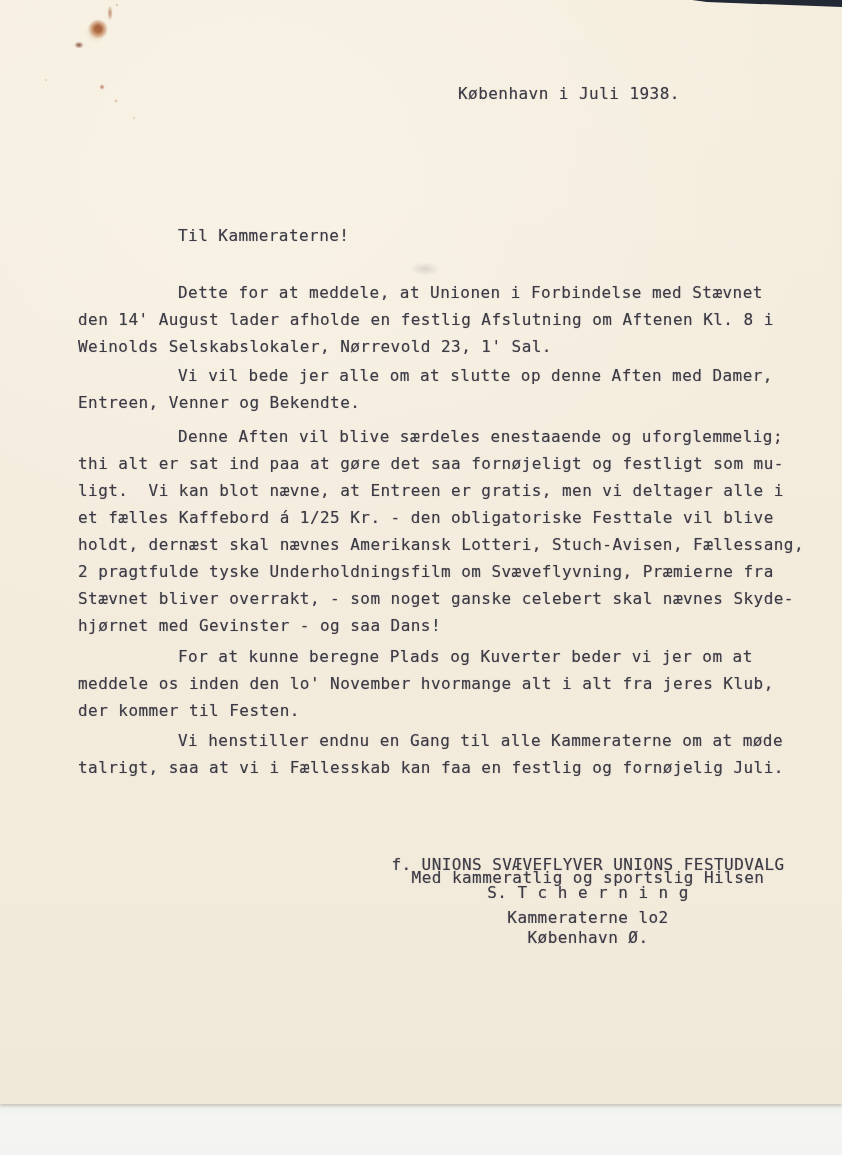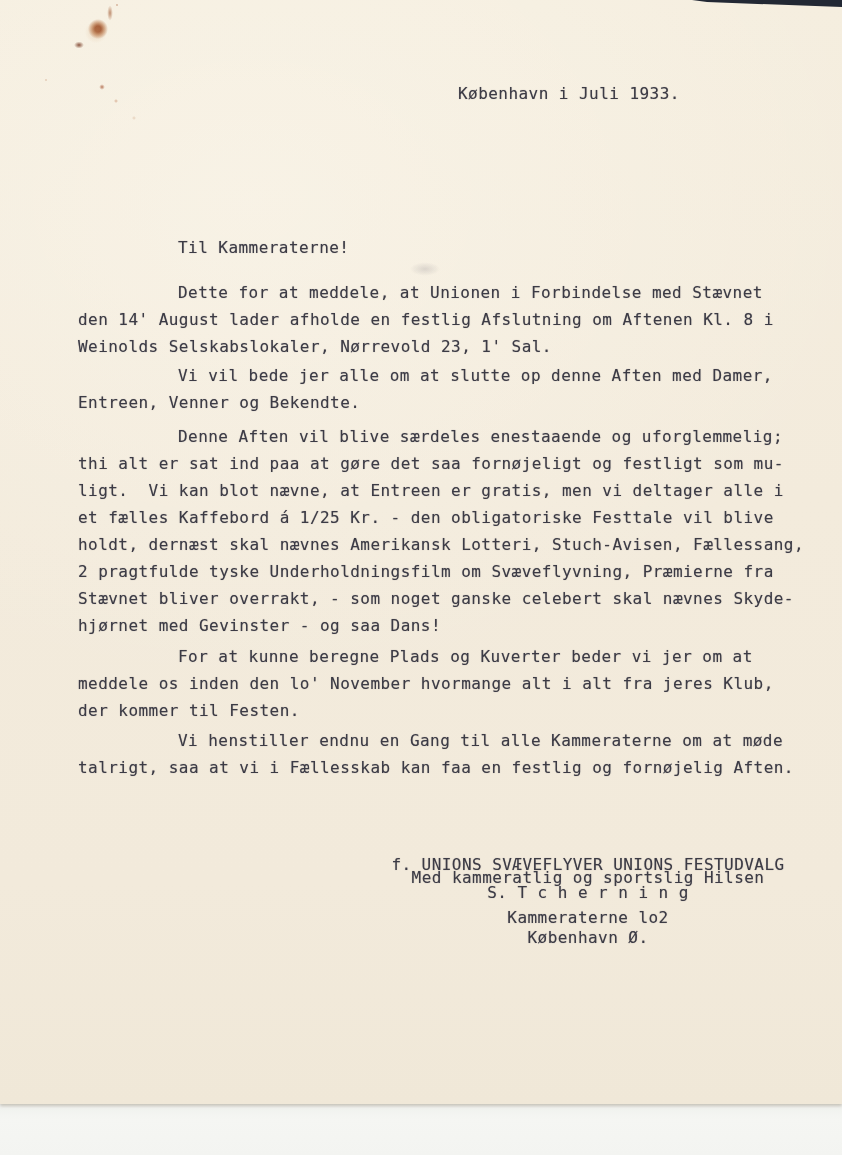--- a/index.html
+++ b/index.html
@@ -46,21 +46,21 @@
     position:absolute; left:404px; top:258px; width:42px; height:22px;
     background:radial-gradient(ellipse 20px 9px at 50% 50%, rgba(110,105,115,0.20), rgba(0,0,0,0) 75%);
     filter:blur(0.5px);
   }
   .type {
     font-size:16px; line-height:27px; letter-spacing:0.45px;
     white-space:pre-wrap;
     text-shadow:0 0 1px rgba(62,60,74,0.45);
   }
   .dateline   { position:absolute; left:458px; top:80px;  }
-  .salutation { position:absolute; left:178px; top:234px; }
+  .salutation { position:absolute; left:178px; top:222px; }
   .para { position:absolute; left:78px; width:752px; text-indent:100px; }
   .p1 { top:279px; }
   .p2 { top:362px; }
   .p3 { top:423px; }
   .p4 { top:643px; }
   .p5 { top:727px; }
   .sig { position:absolute; left:368px; top:0; width:440px; text-align:center; }
   .sig-line { position:absolute; left:0; width:440px; }
   .sig-closing { top:820px;margin-top:44px; }
   .sig-org     { top:851px; }
@@ -73,21 +73,21 @@
 
 <div class="scan">
 
   <div class="scanner-bg"></div>
 
   <div class="paper">
 
     <div class="stain"></div>
     <div class="ghost-mark"></div>
 
-    <div class="type dateline">København i Juli 1933.</div>
+    <div class="type dateline">København i Juli 1938.</div>
 
     <div class="type salutation">Til Kammeraterne!</div>
 
     <div class="type para p1">Dette for at meddele, at Unionen i Forbindelse med Stævnet
 den 14' August lader afholde en festlig Afslutning om Aftenen Kl. 8 i
 Weinolds Selskabslokaler, Nørrevold 23, 1' Sal.</div>
 
     <div class="type para p2">Vi vil bede jer alle om at slutte op denne Aften med Damer,
 Entreen, Venner og Bekendte.</div>
 
@@ -98,21 +98,21 @@
 holdt, dernæst skal nævnes Amerikansk Lotteri, Stuch-Avisen, Fællessang,
 2 pragtfulde tyske Underholdningsfilm om Svæveflyvning, Præmierne fra
 Stævnet bliver overrakt, - som noget ganske celebert skal nævnes Skyde-
 hjørnet med Gevinster - og saa Dans!</div>
 
     <div class="type para p4">For at kunne beregne Plads og Kuverter beder vi jer om at
 meddele os inden den lo' November hvormange alt i alt fra jeres Klub,
 der kommer til Festen.</div>
 
     <div class="type para p5">Vi henstiller endnu en Gang til alle Kammeraterne om at møde
-talrigt, saa at vi i Fællesskab kan faa en festlig og fornøjelig Aften.</div>
+talrigt, saa at vi i Fællesskab kan faa en festlig og fornøjelig Juli.</div>
 
     <div class="sig">
       <div class="type sig-line sig-closing">Med kammeratlig og sportslig Hilsen</div>
       <div class="type sig-line sig-org">f. UNIONS SVÆVEFLYVER UNIONS FESTUDVALG</div>
       <div class="type sig-line sig-name">S. T c h e r n i n g</div>
       <div class="type sig-line sig-addr1">Kammeraterne lo2</div>
       <div class="type sig-line sig-addr2">København Ø.</div>
     </div>
 
   </div>

